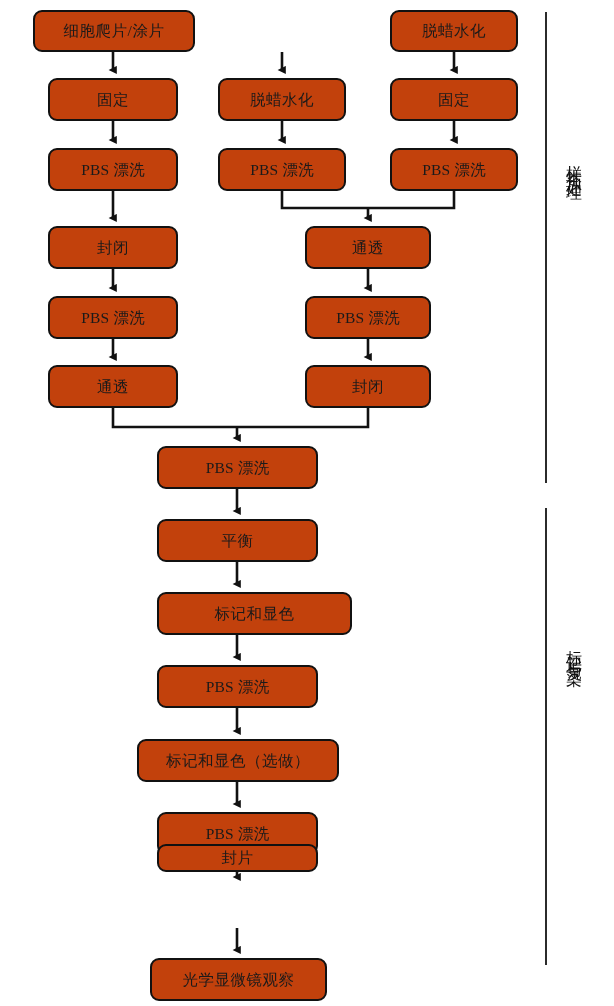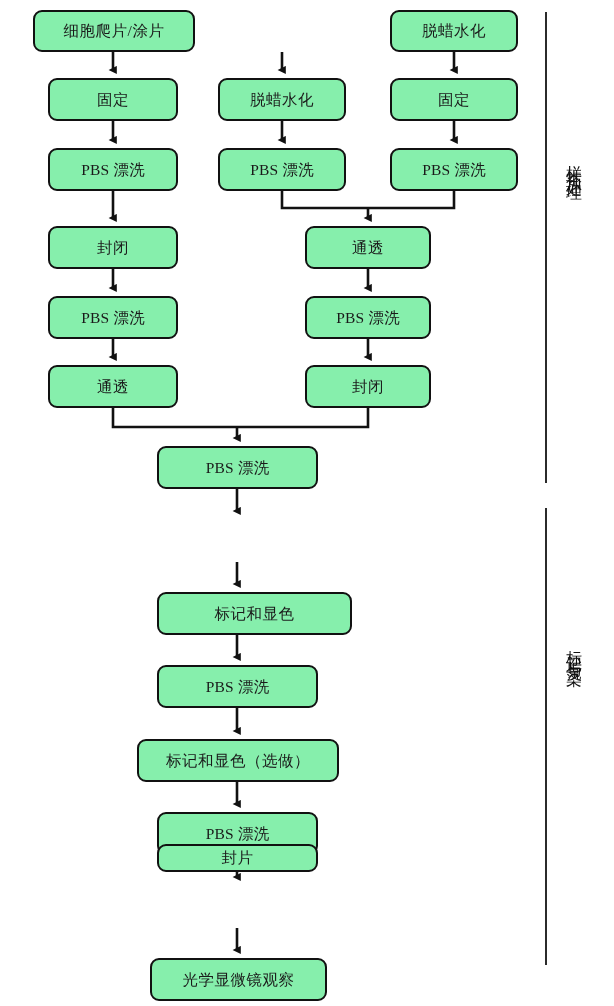--- a/index.html
+++ b/index.html
@@ -16,21 +16,21 @@
     width: 614px;
     height: 1006px;
     background: #ffffff;
     overflow: hidden;
   }
   .node {
     position: absolute;
     box-sizing: border-box;
     border: 2.2px solid #111111;
     border-radius: 9px;
-    background: #86efac;
+    background: #c2410c;
     display: flex;
     align-items: center;
     justify-content: center;
     text-align: center;
     font-size: 15.5px;
     line-height: 1.1;
     letter-spacing: 0.5px;
     white-space: nowrap;
     font-family: "Liberation Serif", "DejaVu Serif", serif;
   }
@@ -120,20 +120,21 @@
   <div class="node" style="left:48px;  top:226px; width:130px; height:43px;">封闭</div>
   <div class="node" style="left:305px; top:226px; width:126px; height:43px;">通透</div>
 
   <div class="node latin" style="left:48px;  top:296px; width:130px; height:43px;">PBS 漂洗</div>
   <div class="node latin" style="left:305px; top:296px; width:126px; height:43px;">PBS 漂洗</div>
 
   <div class="node" style="left:48px;  top:365px; width:130px; height:43px;">通透</div>
   <div class="node" style="left:305px; top:365px; width:126px; height:43px;">封闭</div>
 
   <div class="node latin" style="left:157px; top:446px; width:161px; height:43px;">PBS 漂洗</div>
+  <div class="node" style="left:157px; top:519px; width:161px; height:43px;">平衡</div>
   <div class="node" style="left:157px; top:592px; width:195px; height:43px;">标记和显色</div>
   <div class="node latin" style="left:157px; top:665px; width:161px; height:43px;">PBS 漂洗</div>
   <div class="node" style="left:137px; top:739px; width:202px; height:43px;">标记和显色（选做）</div>
   <div class="node latin" style="left:157px; top:812px; width:161px; height:43px;">PBS 漂洗</div>
   <div class="node" style="left:157px; top:844px; width:161px; height:28px;">封片</div>
   <div class="node" style="left:150px; top:958px; width:177px; height:43px;">光学显微镜观察</div>
 
   <div class="brace-line" style="left:545px; top:12px; height:471px;"></div>
   <div class="brace-label" style="left:566px; top:152px;">样本预处理</div>
 

